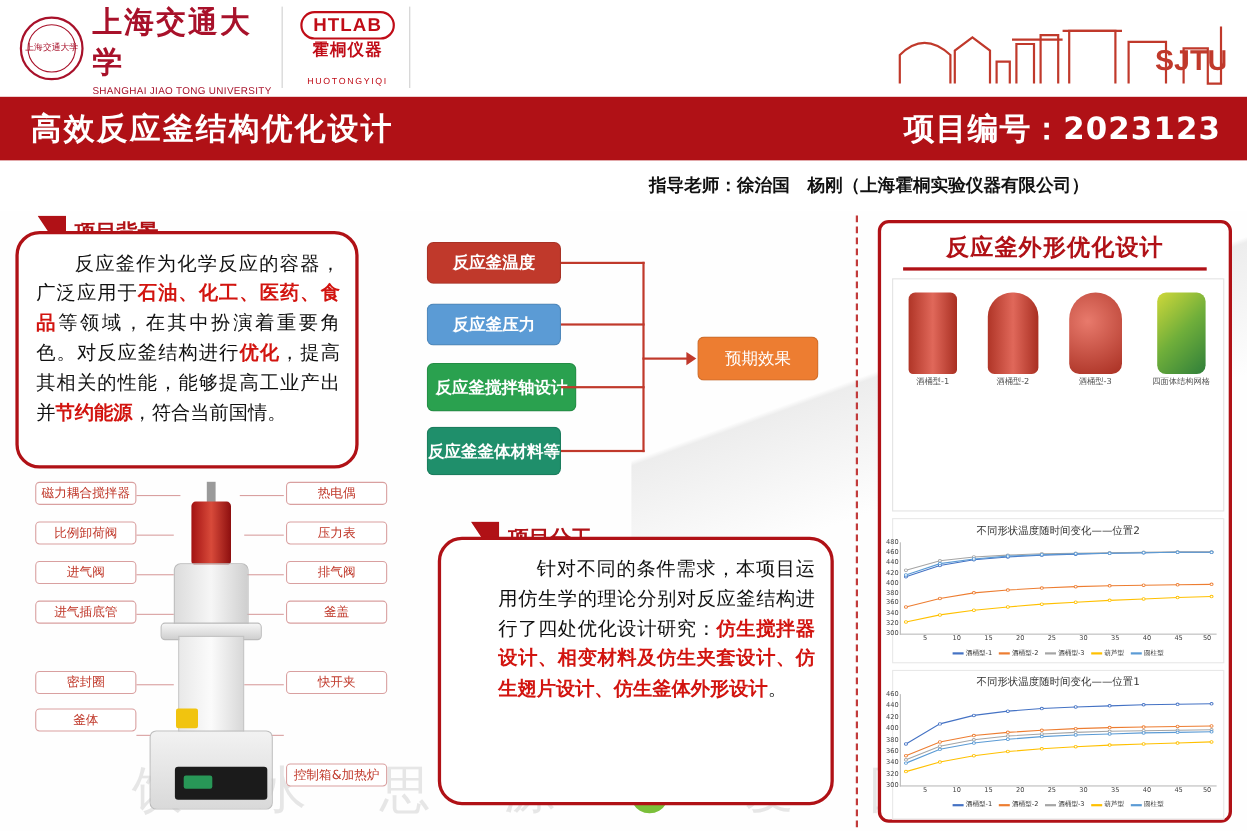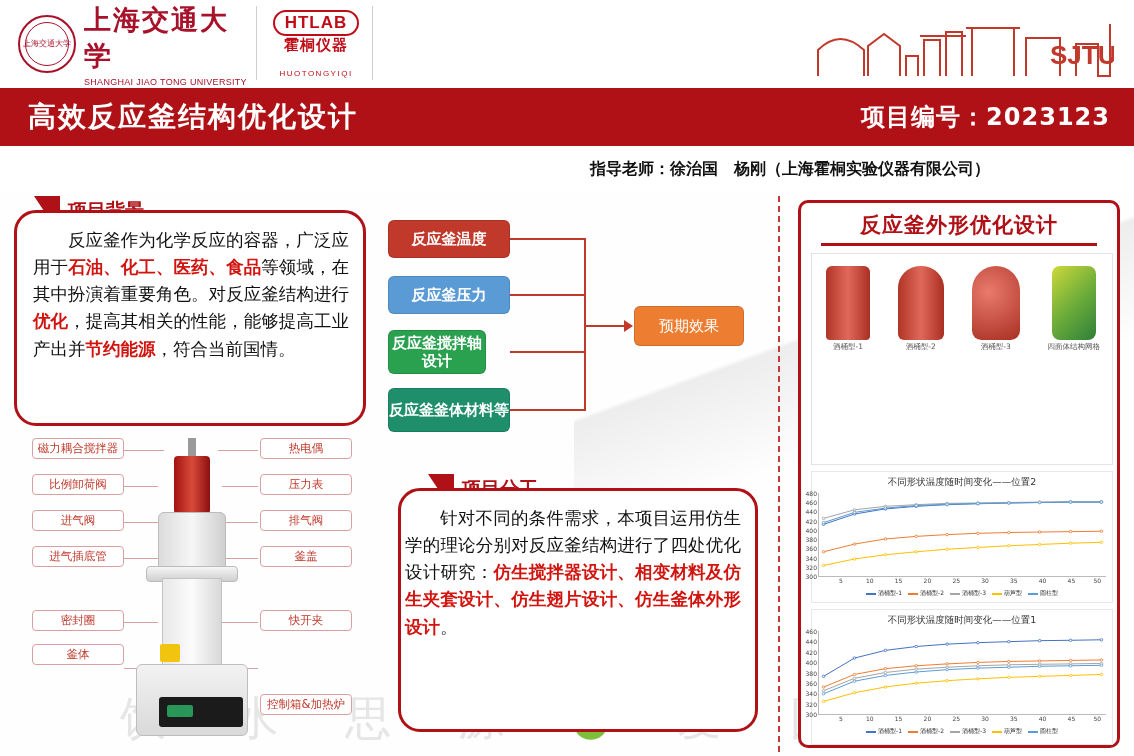--- a/index.html
+++ b/index.html
@@ -72,21 +72,21 @@
     background: #b01116;
     color: #fff;
   }
   .poster-title {
     position: absolute; left: 28px; top: 50%; transform: translateY(-50%);
     font-size: 28px; font-weight: bold; letter-spacing: 2px;
     font-family: "DejaVu Sans", sans-serif;
   }
   .project-no {
     position: absolute; right: 24px; top: 50%; transform: translateY(-50%);
-    font-size: 24px; font-weight: bold; letter-spacing: 1px;
+    font-size: 28px; font-weight: bold; letter-spacing: 1px;
     font-family: "DejaVu Sans", sans-serif;
   }
 
   
   .memberrow {
     position: absolute; left: 0; top: 146px; width: 1134px; height: 46px;
     background: #fff;
   }
   .members {
     position: absolute; left: 20px; top: 50%; transform: translateY(-50%);
@@ -136,21 +136,21 @@
   }
   .ribbon .rule {
     position: absolute; left: 0; bottom: -1px; height: 3px; background: #b01116;
   }
 
   
   .roundbox {
     position: absolute; border: 3px solid #b01116; border-radius: 22px;
     background: #fff;
   }
-  #bg-box { left: 14px; top: 210px; width: 352px; height: 216px; }
+  #bg-box { left: 14px; top: 210px; width: 312px; height: 216px; }
   .bg-text {
     padding: 14px 14px 10px 16px; font-size: 17.5px; line-height: 1.55;
     color: #111; text-align: justify; text-indent: 2em;
     font-family: "DejaVu Sans", sans-serif;
   }
   .hl { color: #d2140f; font-weight: bold; }
 
   
   .equip {
     position: absolute; left: 8px; top: 428px; width: 366px; height: 326px;
@@ -204,36 +204,37 @@
   
   .flow { position: absolute; left: 380px; top: 198px; width: 392px; height: 248px; }
   .fnode {
     position: absolute; border-radius: 6px; color: #fff; font-weight: bold;
     font-size: 15px; display: flex; align-items: center; justify-content: center;
     text-align: center; line-height: 1.2; font-family: "DejaVu Sans", sans-serif;
     border: 1px solid rgba(0,0,0,.12);
   }
   .fnode.n1 { left: 8px; top: 22px; width: 122px; height: 38px; background: #c0392b; }
   .fnode.n2 { left: 8px; top: 78px; width: 122px; height: 38px; background: #5b9bd5; }
-  .fnode.n3 { left: 8px; top: 132px; width: 98px; height: 44px; background: #2aa14f; }
+  .fnode.n3 { left: 8px; top: 132px; width: 136px; height: 44px; background: #2aa14f; }
   .fnode.n4 { left: 8px; top: 190px; width: 122px; height: 44px; background: #1f8f6b; }
   .fnode.out { left: 254px; top: 108px; width: 110px; height: 40px; background: #ed7d31; font-weight: normal; }
   .connector { position: absolute; background: #c0392b; }
   .arrow-head {
     position: absolute; width: 0; height: 0;
     border-top: 6px solid transparent; border-bottom: 6px solid transparent;
     border-left: 9px solid #c0392b;
   }
 
   
   #div-box { left: 398px; top: 488px; width: 360px; height: 244px; }
   .div-text {
     padding: 14px 14px 10px 4px; font-size: 17.5px; line-height: 1.55;
     color: #111; text-align: justify; text-indent: 2em;
     font-family: "DejaVu Sans", sans-serif;
+    margin-left: 48px;
   }
 
   
   .rightpanel {
     position: absolute; left: 798px; top: 200px; width: 322px; height: 548px;
     border: 3px solid #b01116; border-radius: 10px; background: #fff;
   }
   .rp-title {
     position: absolute; left: 0; right: 0; top: 8px; text-align: center;
     font-size: 21px; font-weight: bold; color: #b01116; letter-spacing: 1px;

